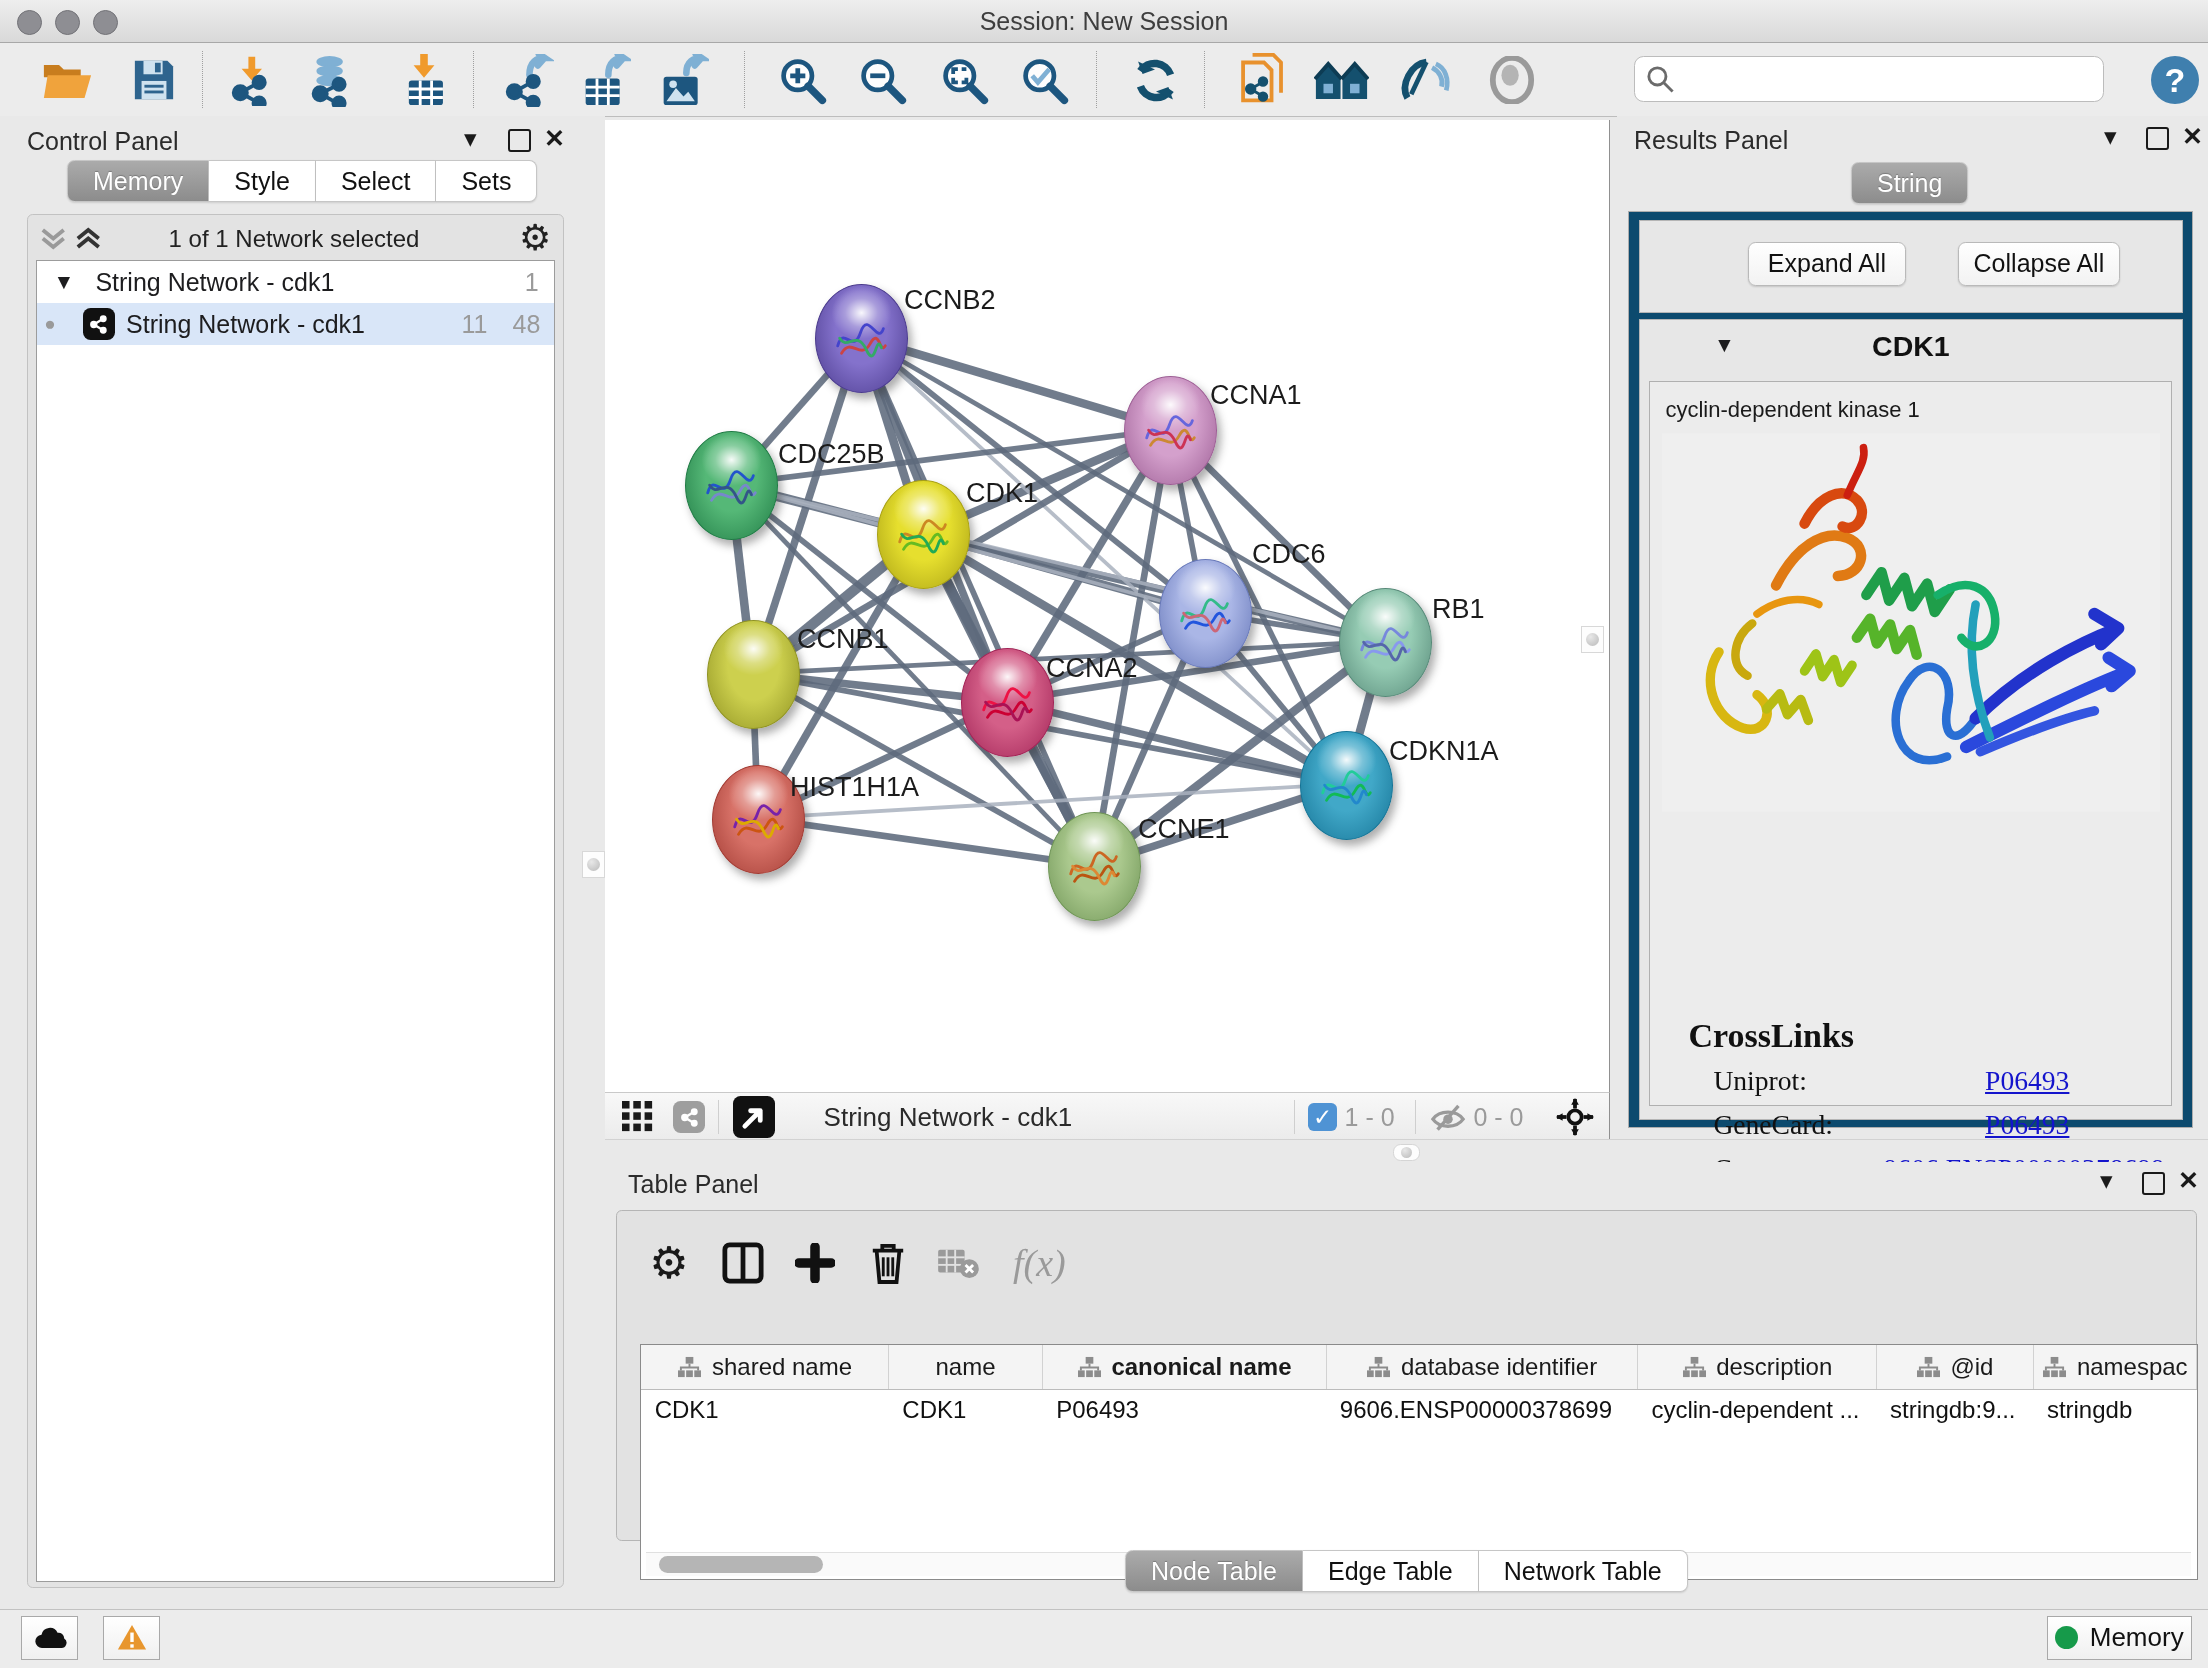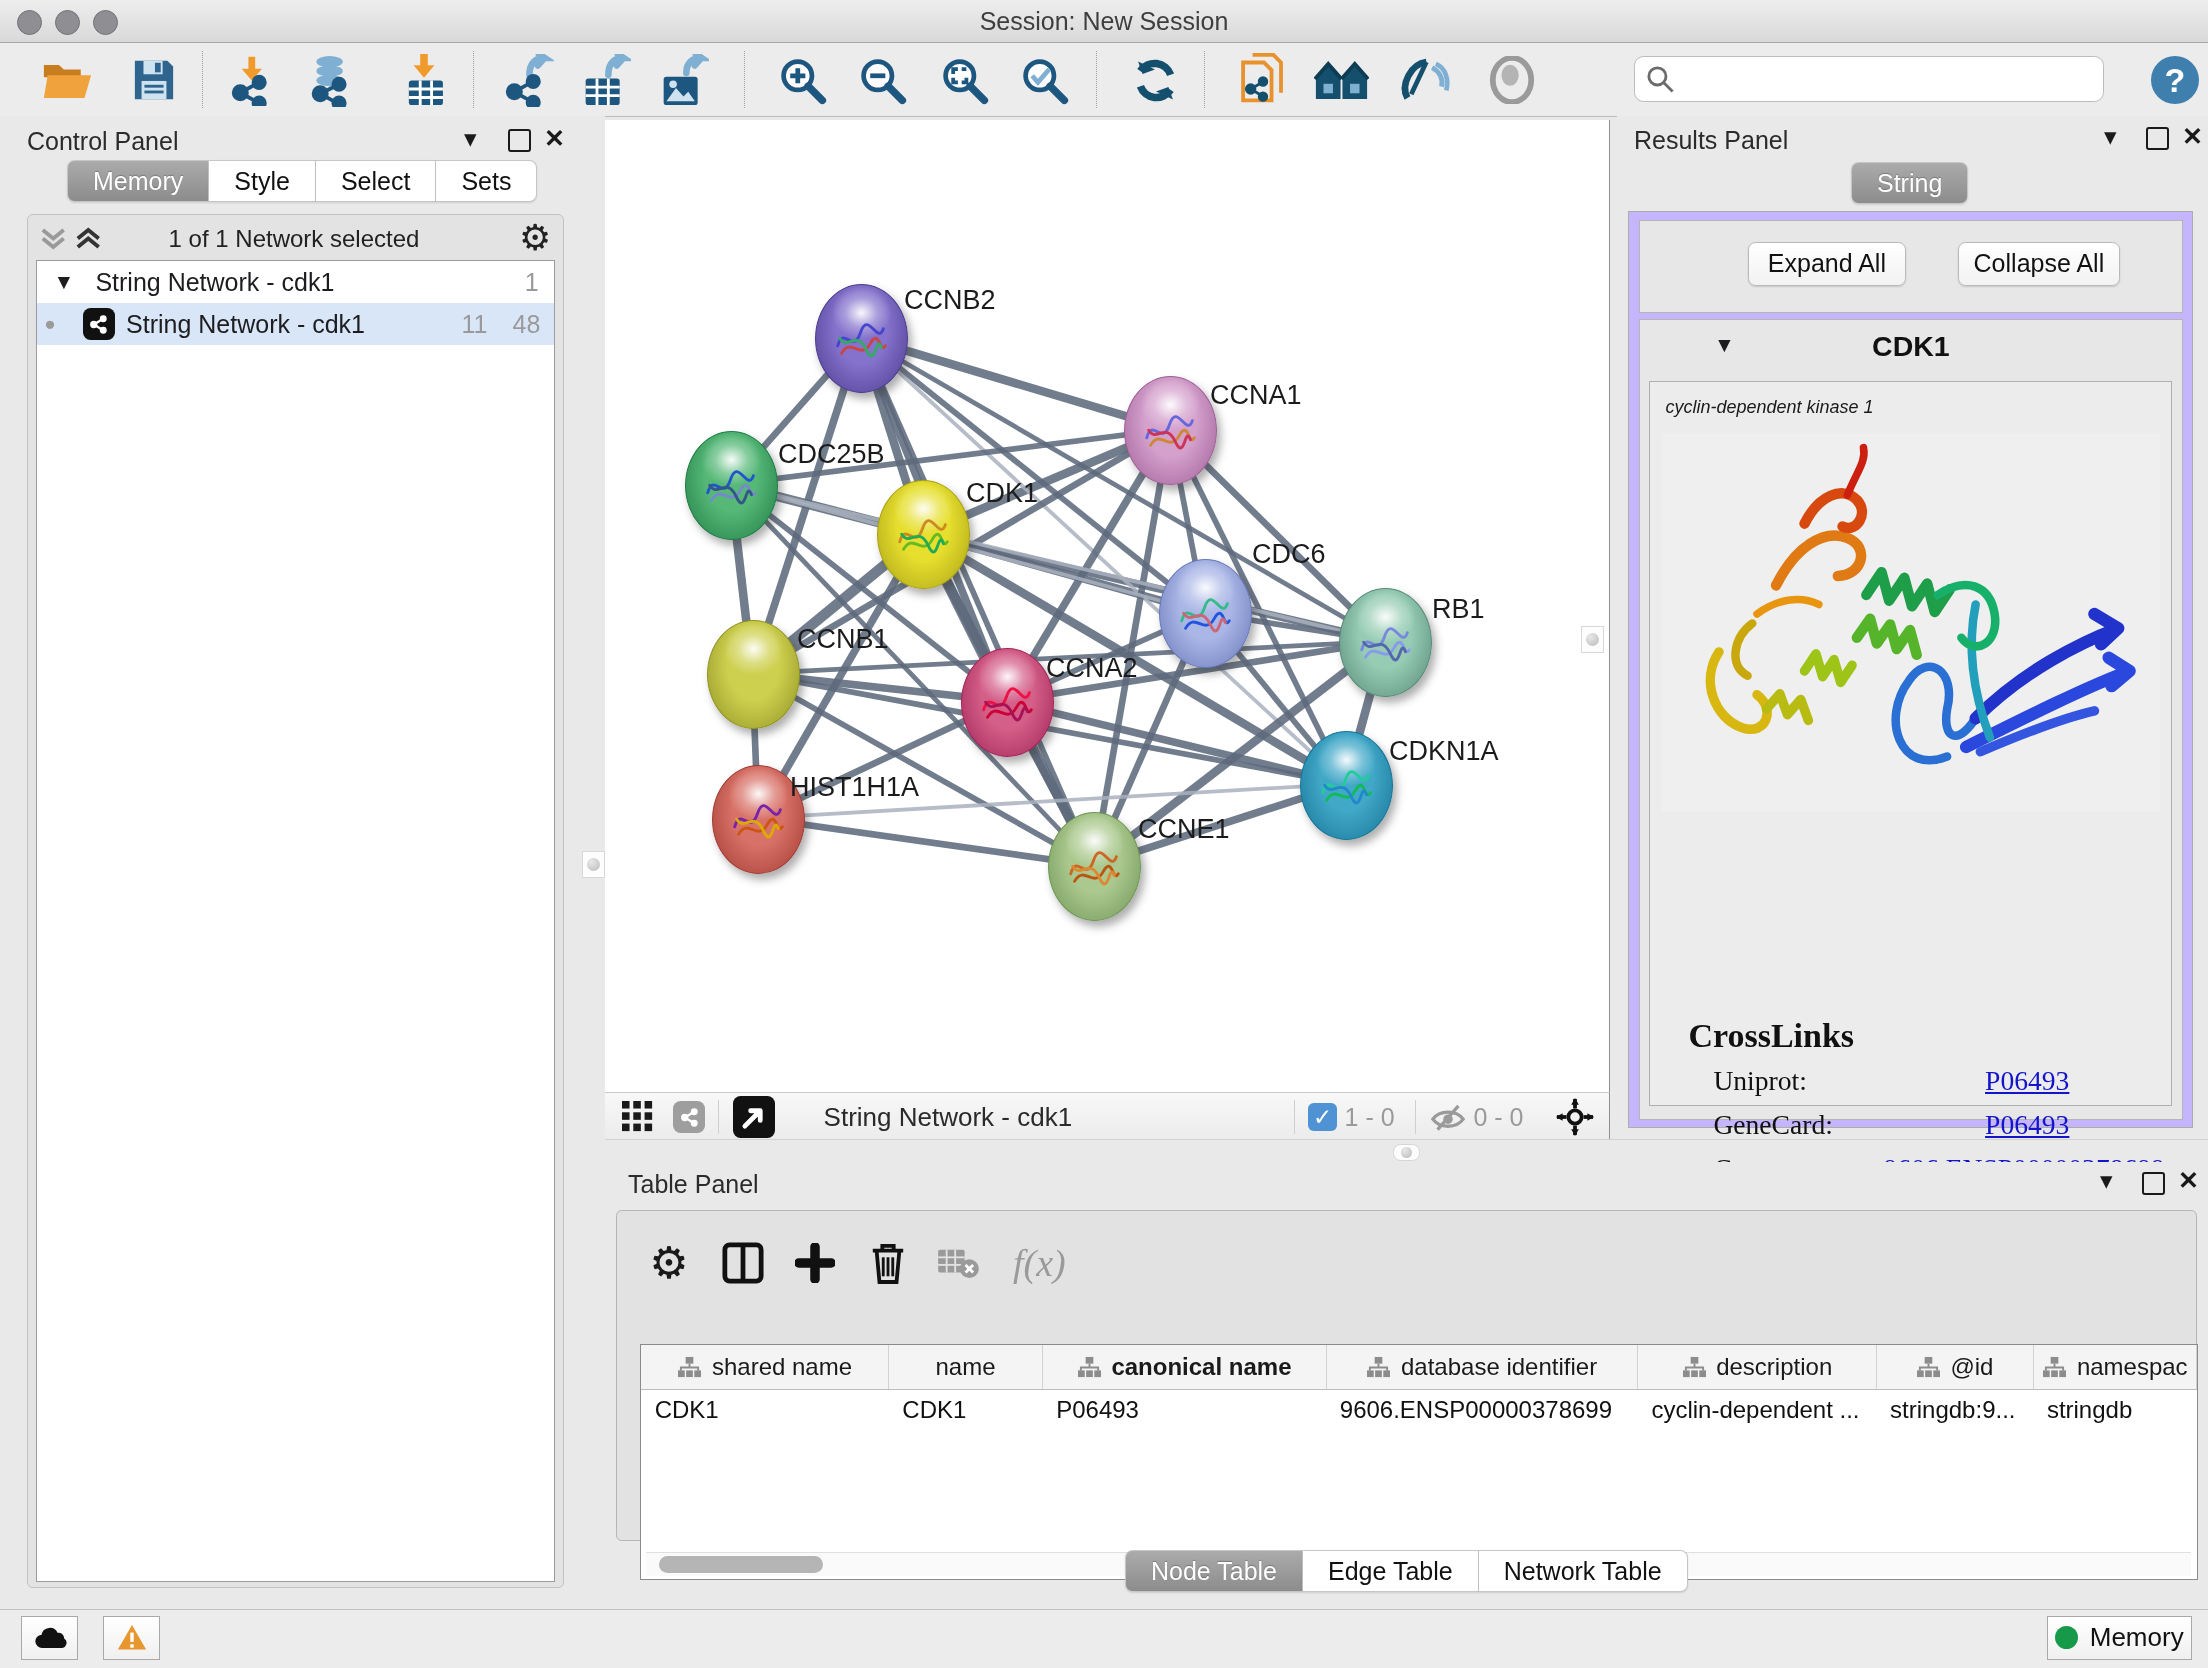--- a/index.html
+++ b/index.html
@@ -44,25 +44,25 @@
   .node{position:absolute;width:91px;height:107px;border-radius:50%;box-shadow:3.8px 5.7px 8.6px rgba(50,50,50,.4);}
   .node-label{position:absolute;font-size:27px;color:#1b1b1b;white-space:nowrap;}
   .net-toolbar{left:605px;top:1092px;width:1004px;height:48px;background:linear-gradient(#f8f8f8,#ebebeb);border-top:1px solid #c9c9c9;border-right:1.9px solid #909090;display:flex;align-items:center;}
   .ntb-sep{width:0;height:34px;border-left:1px solid #cfcfcf;margin:0 13.3px;}
   .net-title{font-size:26px;color:#2a2a2a;}
   .cnt-txt{font-size:25px;color:#9a9a9a;margin:0 7.6px;}
   .checkbox{width:28.5px;height:28.5px;border-radius:5.7px;background:#4f93d4;color:#fff;font-size:23px;display:flex;align-items:center;justify-content:center;}
   .hsplit{left:605px;top:1139px;width:1604px;height:23px;background:#e9e9e9;border-top:1px solid #d2d2d2;}
   
   .results{left:1617px;top:116px;width:592px;height:1023px;background:#e9e9e9;}
-  .res-box{left:11.4px;top:95px;width:563px;height:915px;background:#c4b5fd;border:1px solid #adadad;}
+  .res-box{left:11.4px;top:95px;width:563px;height:915px;background:#0c4a6e;border:1px solid #adadad;}
   .btn{background:linear-gradient(#ffffff,#f2f2f2);border:1px solid #b9b9b9;border-radius:7.6px;font-size:25px;color:#111;display:flex;align-items:center;justify-content:center;box-shadow:0 1px 1.9px rgba(0,0,0,.15);}
   .entry-inner{background:#ececec;border:1px solid #b0b0b0;}
   .gene-name{font-size:28.5px;font-weight:bold;color:#111;}
-  .gene-desc{font-size:18px;color:#1a1a1a;font-style:italic;}
+  .gene-desc{font-size:22px;color:#1a1a1a;}
   .xl-title{font-family:"Liberation Serif",serif;font-weight:bold;font-size:34px;color:#111;}
   .xl-label{font-family:"Liberation Serif",serif;font-size:27.6px;color:#111;}
   .xl-link{font-family:"Liberation Serif",serif;font-size:27.6px;color:#1414cc;text-decoration:underline;}
   
   .tablepanel{left:605px;top:1162px;width:1604px;height:447px;background:#e9e9e9;}
   .tp-box{left:11.4px;top:48px;width:1579px;height:329px;background:#e2e2e2;border:1px solid #b5b5b5;border-radius:5.7px;}
   .ttb{position:absolute;top:21px;width:61px;height:61px;display:flex;align-items:center;justify-content:center;}
   .tbl{left:23px;top:133px;width:1558px;height:236px;background:#fff;border:1.9px solid #8a8a8a;box-sizing:border-box;}
   .thead{display:flex;height:44px;background:#f4f4f4;border-bottom:1px solid #bbb;}
   .th{display:flex;align-items:center;justify-content:center;font-size:24px;color:#1a1a1a;border-right:1px solid #d2d2d2;box-sizing:border-box;gap:9.5px;overflow:hidden;}

